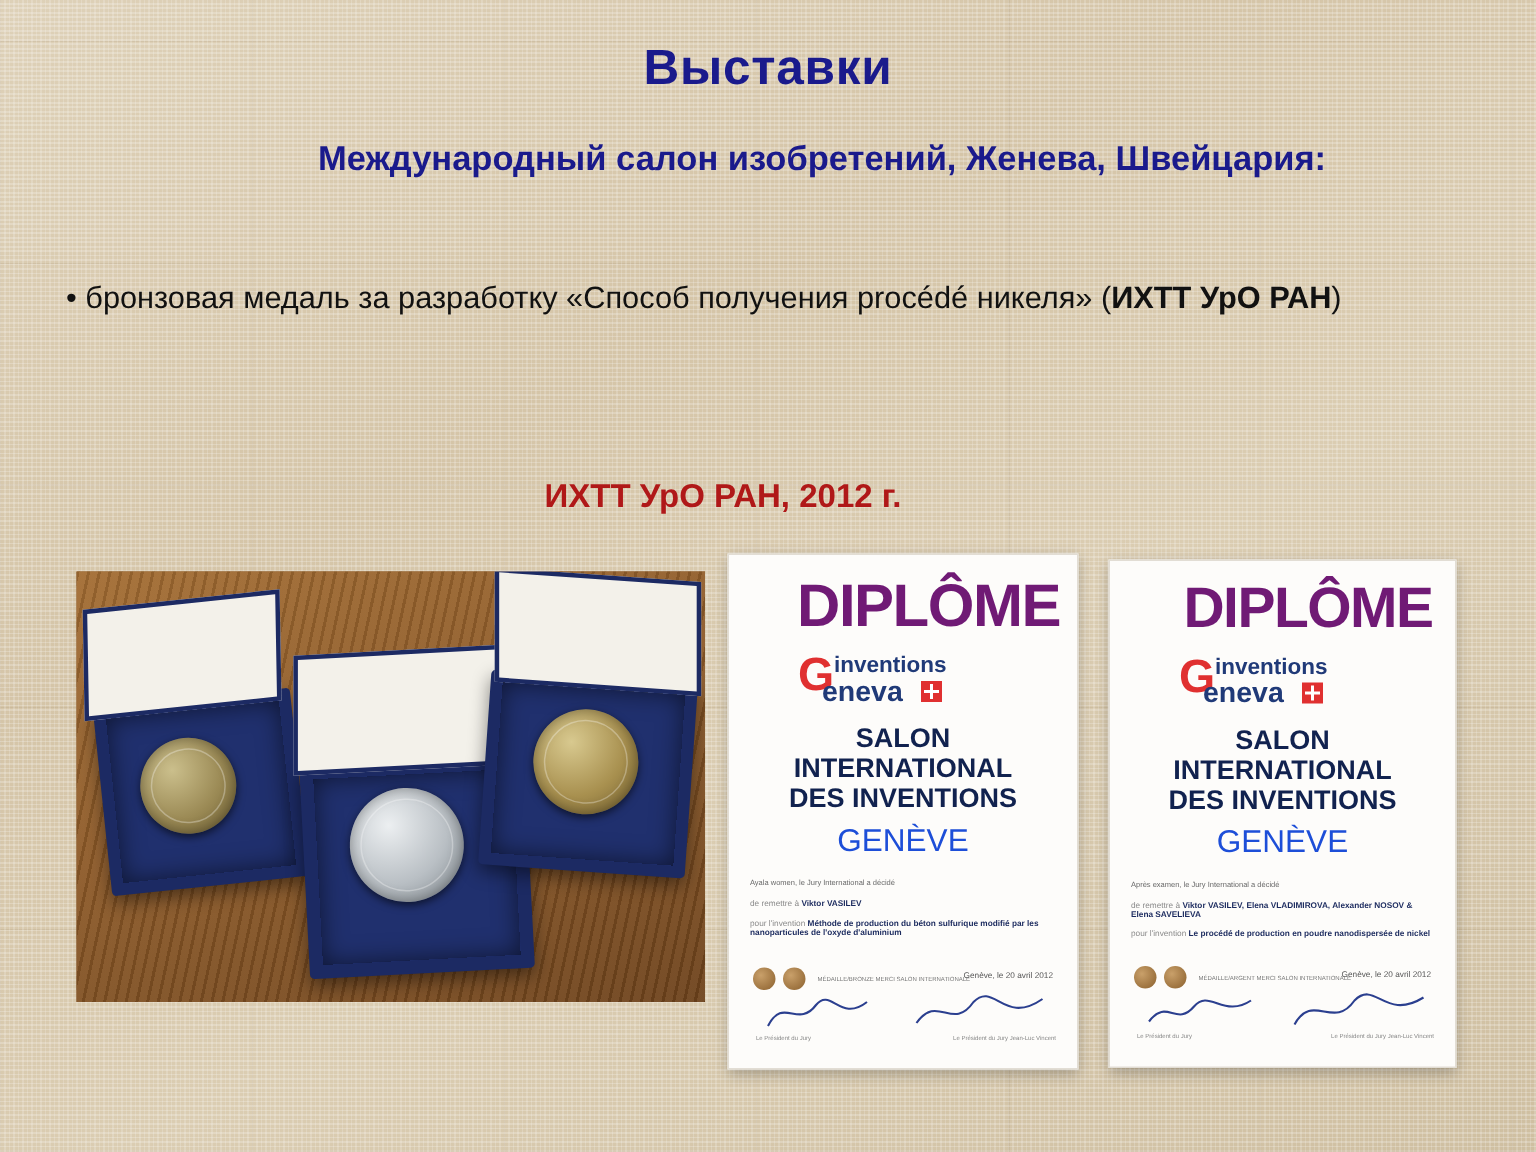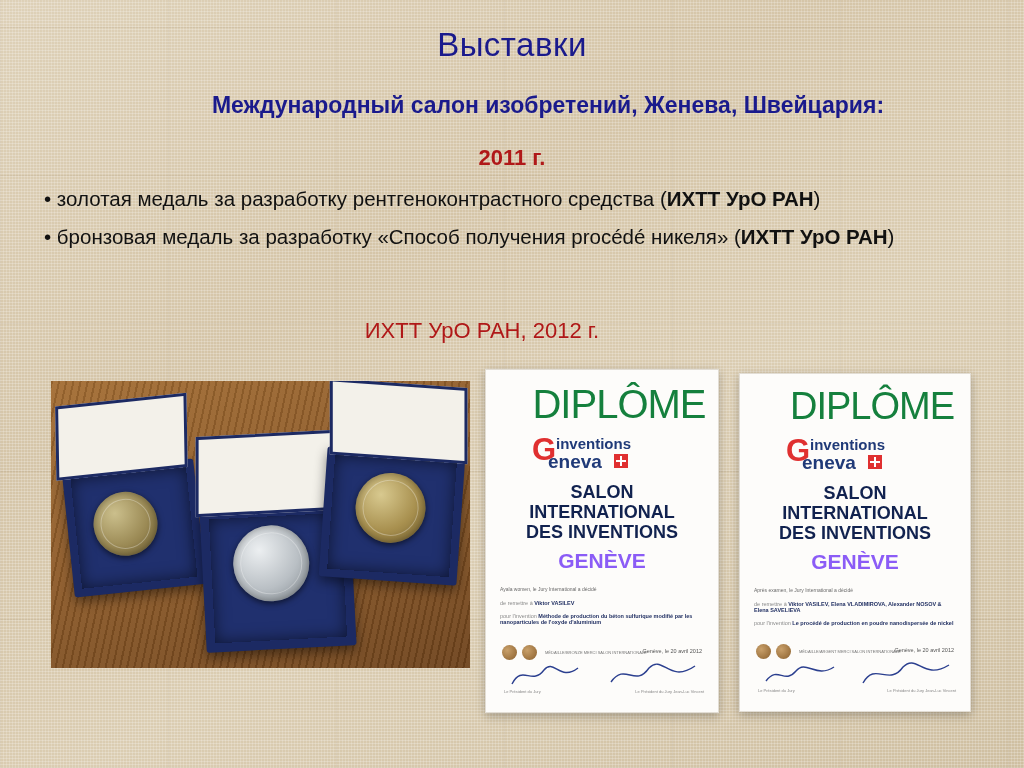--- a/index.html
+++ b/index.html
@@ -27,21 +27,21 @@
     box-sizing: border-box;
   }
 
   .title {
     position: absolute;
     top: 26px;
     left: 0;
     width: 1024px;
     text-align: center;
     font-size: 33px;
-    font-weight: normal;
+    font-weight: bold;
     color: #1a1a8c;
     letter-spacing: 0.5px;
   }
 
   .subtitle {
     position: absolute;
     top: 92px;
     left: 0;
     width: 1024px;
     text-align: center;
@@ -79,21 +79,21 @@
     font-weight: bold;
   }
 
   .footnote {
     position: absolute;
     top: 318px;
     left: 0;
     width: 964px;
     text-align: center;
     font-size: 22px;
-    font-weight: normal;
+    font-weight: bold;
     color: #b01818;
   }
 
   
   .photo {
     position: absolute;
     left: 51px;
     top: 381px;
     width: 419px;
     height: 287px;
@@ -167,22 +167,22 @@
     border: 1px solid #e2ddd4;
     box-sizing: border-box;
     overflow: hidden;
     text-align: center;
     font-family: "Liberation Sans", sans-serif;
   }
   #diploma-1 { left: 485px; top: 369px; width: 234px; height: 344px; }
   #diploma-2 { left: 739px; top: 373px; width: 232px; height: 339px; }
 
   .dip-title {
-    color: #15803d;
-    font-weight: normal;
+    color: #701a75;
+    font-weight: bold;
     font-size: 40px;
     letter-spacing: -1px;
     margin-top: 14px;
     line-height: 1;
     padding-left: 34px;
   }
   #diploma-2 .dip-title { font-size: 38px; margin-top: 13px; }
 
   .dip-logo {
     margin-top: 10px;
@@ -242,22 +242,22 @@
   }
 
   .dip-salon {
     color: #11224f;
     font-weight: bold;
     font-size: 18px;
     line-height: 1.12;
     margin-top: 8px;
   }
   .dip-geneve {
-    color: #8b5cf6;
-    font-weight: bold;
+    color: #1d4ed8;
+    font-weight: normal;
     font-size: 21px;
     margin-top: 7px;
   }
   .dip-smalltext {
     margin-top: 12px;
     font-size: 5px;
     color: #6a6a6a;
     line-height: 1.6;
     padding: 0 14px;
     text-align: left;
@@ -317,26 +317,22 @@
 </style>
 </head>
 <body>
 
 <div class="slide">
 
   <div class="title">Выставки</div>
 
   <div class="subtitle">Международный салон изобретений, Женева, Швейцария:</div>
 
-  <div class="year">2011 г.</div>
 
   <div class="bullets">
-    <div class="bullet">
-      <span>• золотая медаль за разработку рентгеноконтрастного средства (</span><b>ИХТТ УрО РАН</b><span>)</span>
-    </div>
     <div class="bullet">
       <span>• бронзовая медаль за разработку «Способ получения procédé никеля» (</span><b>ИХТТ УрО РАН</b><span>)</span>
     </div>
   </div>
 
   <div class="footnote">ИХТТ УрО РАН, 2012 г.</div>
 
   <div class="photo">
     <div class="case" id="case-left">
       <div class="lid"></div>

